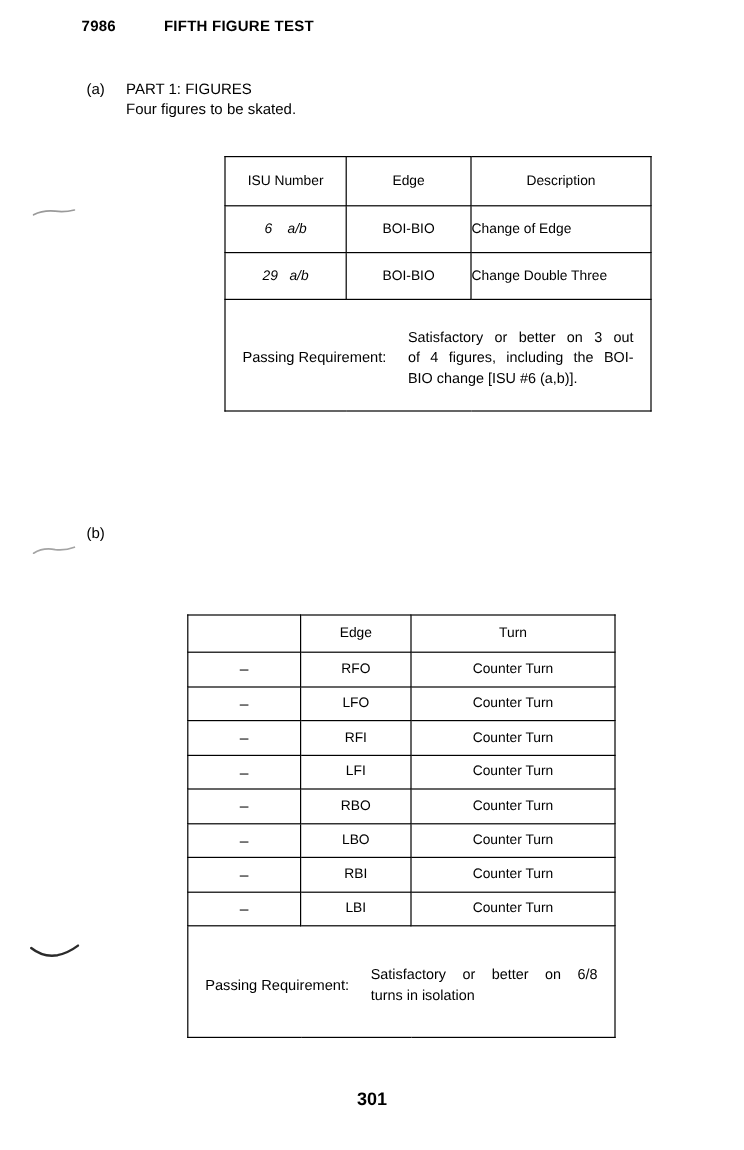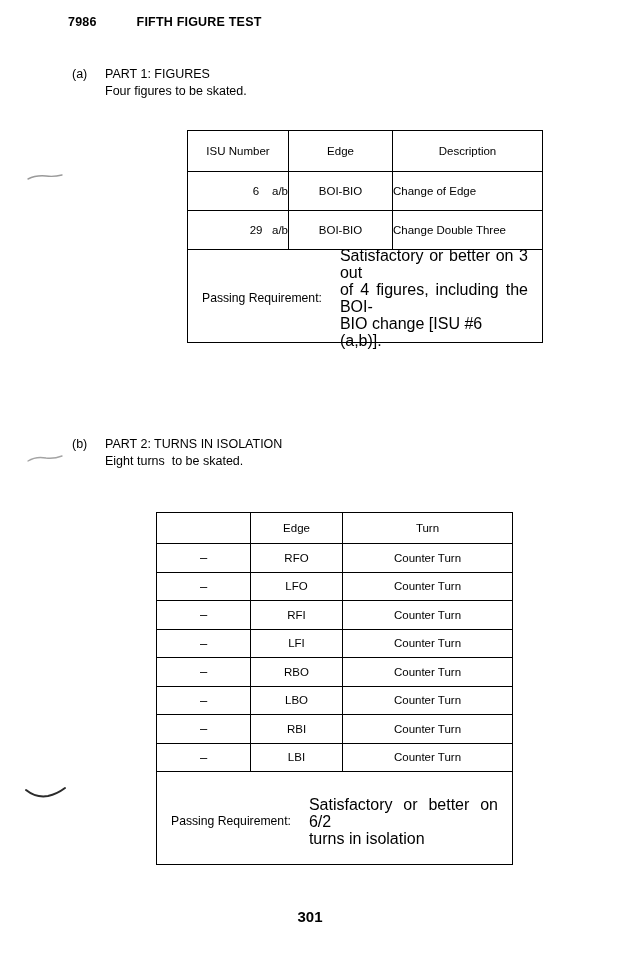--- a/index.html
+++ b/index.html
@@ -101,22 +101,23 @@
   #table-turns tr.hdr td { height: 30px; }
 
   .cell-center {
     text-align: center;
   }
   .cell-left {
     text-align: left;
     padding-left: 12px;
   }
   .cell-num {
-    text-align: right;
+    text-align: center;
     white-space: pre;
+    font-style: italic;
   }
   .cell-dash {
     text-align: center;
     font-size: 13px;
   }
 
   
   .pr-cell {
     padding: 0 !important;
   }
@@ -131,21 +132,21 @@
 
   .pr-label {
     flex: 0 0 auto;
     font-size: 12.2px;
     line-height: 17px;
     white-space: nowrap;
     padding-right: 18px;
   }
   .pr-text {
     flex: 1 1 auto;
-    font-size: 16px;
+    font-size: 12px;
     line-height: 17px;
     text-align: justify;
     text-justify: inter-word;
   }
   .pr-text .lastline {
     text-align: left;
   }
   .pr-text .jline {
     text-align: justify;
     text-align-last: justify;
@@ -218,24 +219,20 @@
               <div class="lastline">BIO change [ISU #6 (a,b)].</div>
             </div>
           </div>
         </td>
       </tr>
     </tbody>
   </table>
 
   <div class="section" id="section-b">
     <span class="marker">(b)</span>
-    <div class="body">
-      <div class="head">PART 2: TURNS IN ISOLATION</div>
-      <div class="sub">Eight turns  to be skated.</div>
-    </div>
   </div>
 
   <table class="doc-table" id="table-turns">
     <colgroup>
       <col class="c1">
         <col class="c2">
         <col class="c3">
     </colgroup>
     <tbody>
       <tr class="hdr">
@@ -281,21 +278,21 @@
       <tr>
         <td class="cell-dash">–</td>
         <td class="cell-center">LBI</td>
         <td class="cell-center">Counter Turn</td>
       </tr>
       <tr>
         <td class="pr-cell" colspan="3">
           <div class="pr-wrap">
             <div class="pr-label">Passing Requirement:</div>
             <div class="pr-text">
-              <div class="jline">Satisfactory or better on 6/2</div>
+              <div class="jline">Satisfactory or better on 6/8</div>
               <div class="lastline">turns in isolation</div>
             </div>
           </div>
         </td>
       </tr>
     </tbody>
   </table>
 
   <div class="folio">301</div>
 

